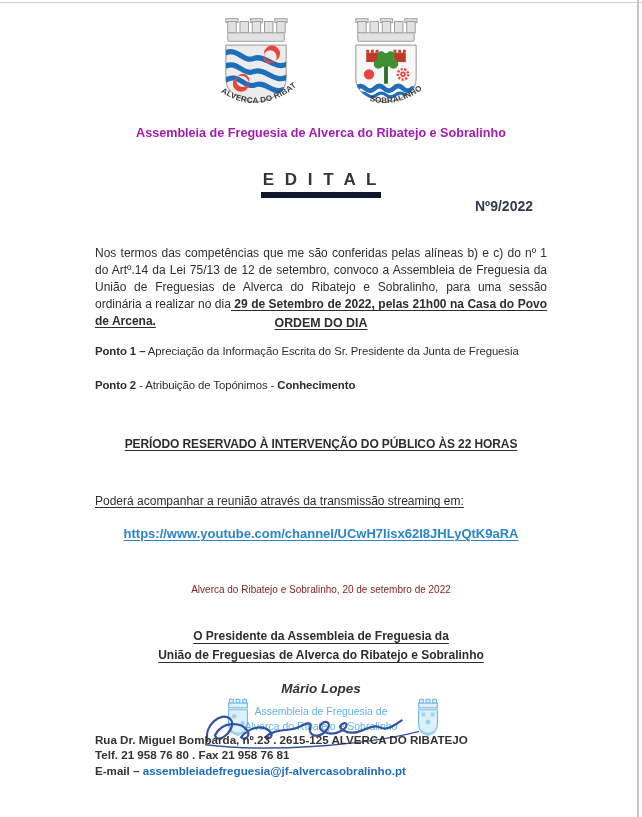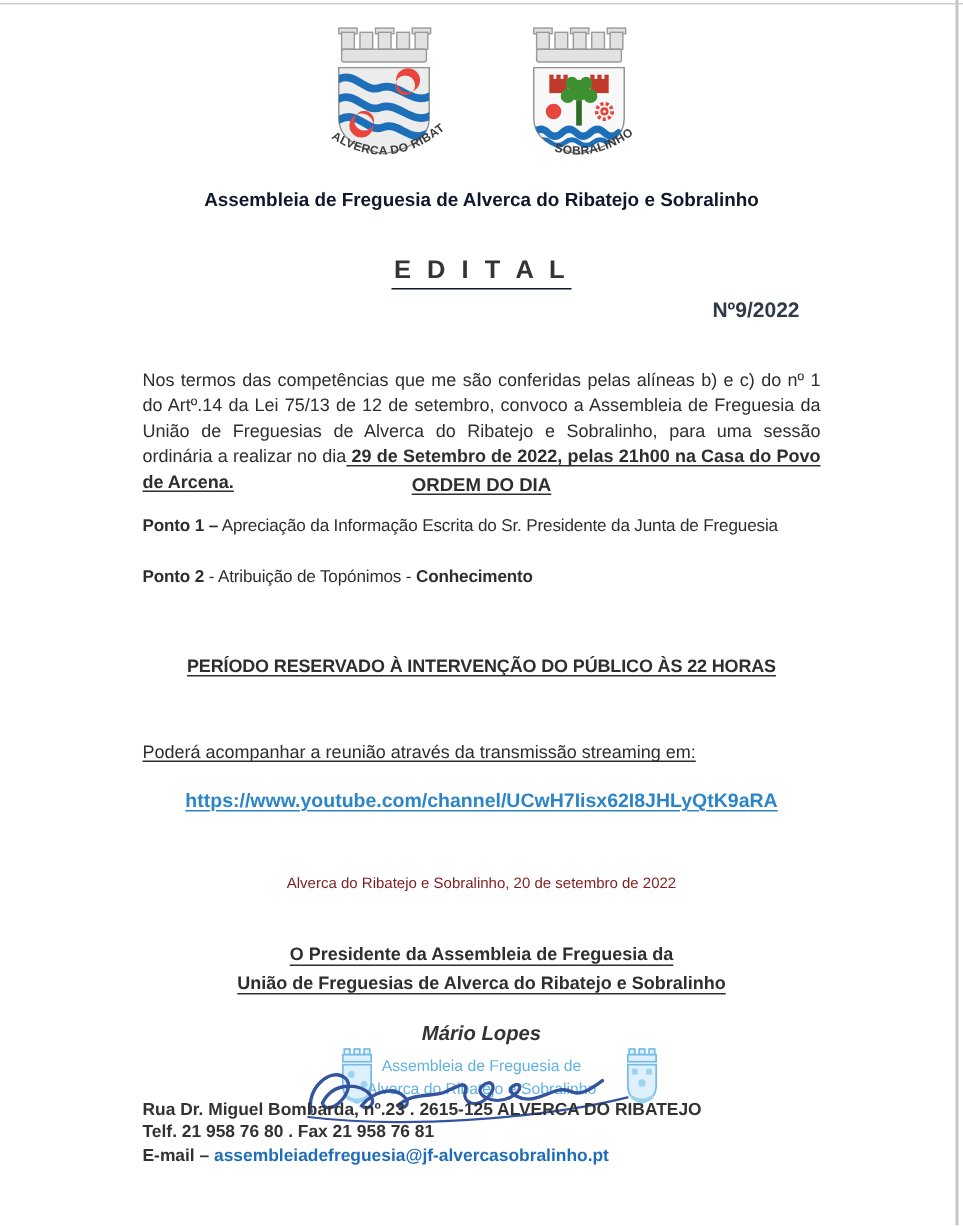--- a/index.html
+++ b/index.html
@@ -8,24 +8,24 @@
     font-family:"Liberation Sans",sans-serif;color:#2e2e2e;
   }
   .scan-line-top{position:absolute;top:2px;left:0;width:642px;height:1px;background:#cfcfcf;}
   .scan-line-right{position:absolute;top:0;right:3px;width:2px;height:817px;background:#c6c6c6;}
   .content{position:absolute;left:95px;top:0;width:452px;}
   .blk{position:absolute;left:0;width:452px;}
   .center{text-align:center;}
   .b{font-weight:bold;text-align:right;}
   .u{text-decoration:underline;text-underline-offset:2px;}
   .crests{position:absolute;top:14px;left:0;width:642px;display:flex;justify-content:center;gap:16px;}
-  .org-header{top:126px;font-size:12.6px;font-weight:bold;color:#0f172a;}
+  .org-header{top:126px;font-size:12.6px;font-weight:bold;color:#a21caf;}
   .edital-wrap{top:170px;}
   .edital{display:inline-block;font-size:17px;font-weight:bold;letter-spacing:3px;color:#343434;
-    border-bottom:1px solid #0f172a;padding:0 2px 2px 2px;}
+    border-bottom:6px solid #0f172a;padding:0 2px 2px 2px;}
   .numero{top:198px;text-align:right;padding-right:14px;width:438px;font-size:14px;font-weight:bold;color:#30394a;}
   .intro{top:233px;font-size:12px;line-height:17px;text-align:justify;}
   .intro .bu{font-weight:bold;text-decoration:underline;text-underline-offset:2px;}
   .ordem{top:316px;font-size:12.4px;}
   .agenda1{top:345px;}
   .agenda2{top:379px;}
   .agenda-row{font-size:11.4px;letter-spacing:-0.1px;white-space:nowrap;}
   .periodo{top:437px;font-size:12px;letter-spacing:-0.1px;white-space:nowrap;}
   .stream-note{top:494px;font-size:12px;}
   .stream-url{top:526px;font-size:13px;}

